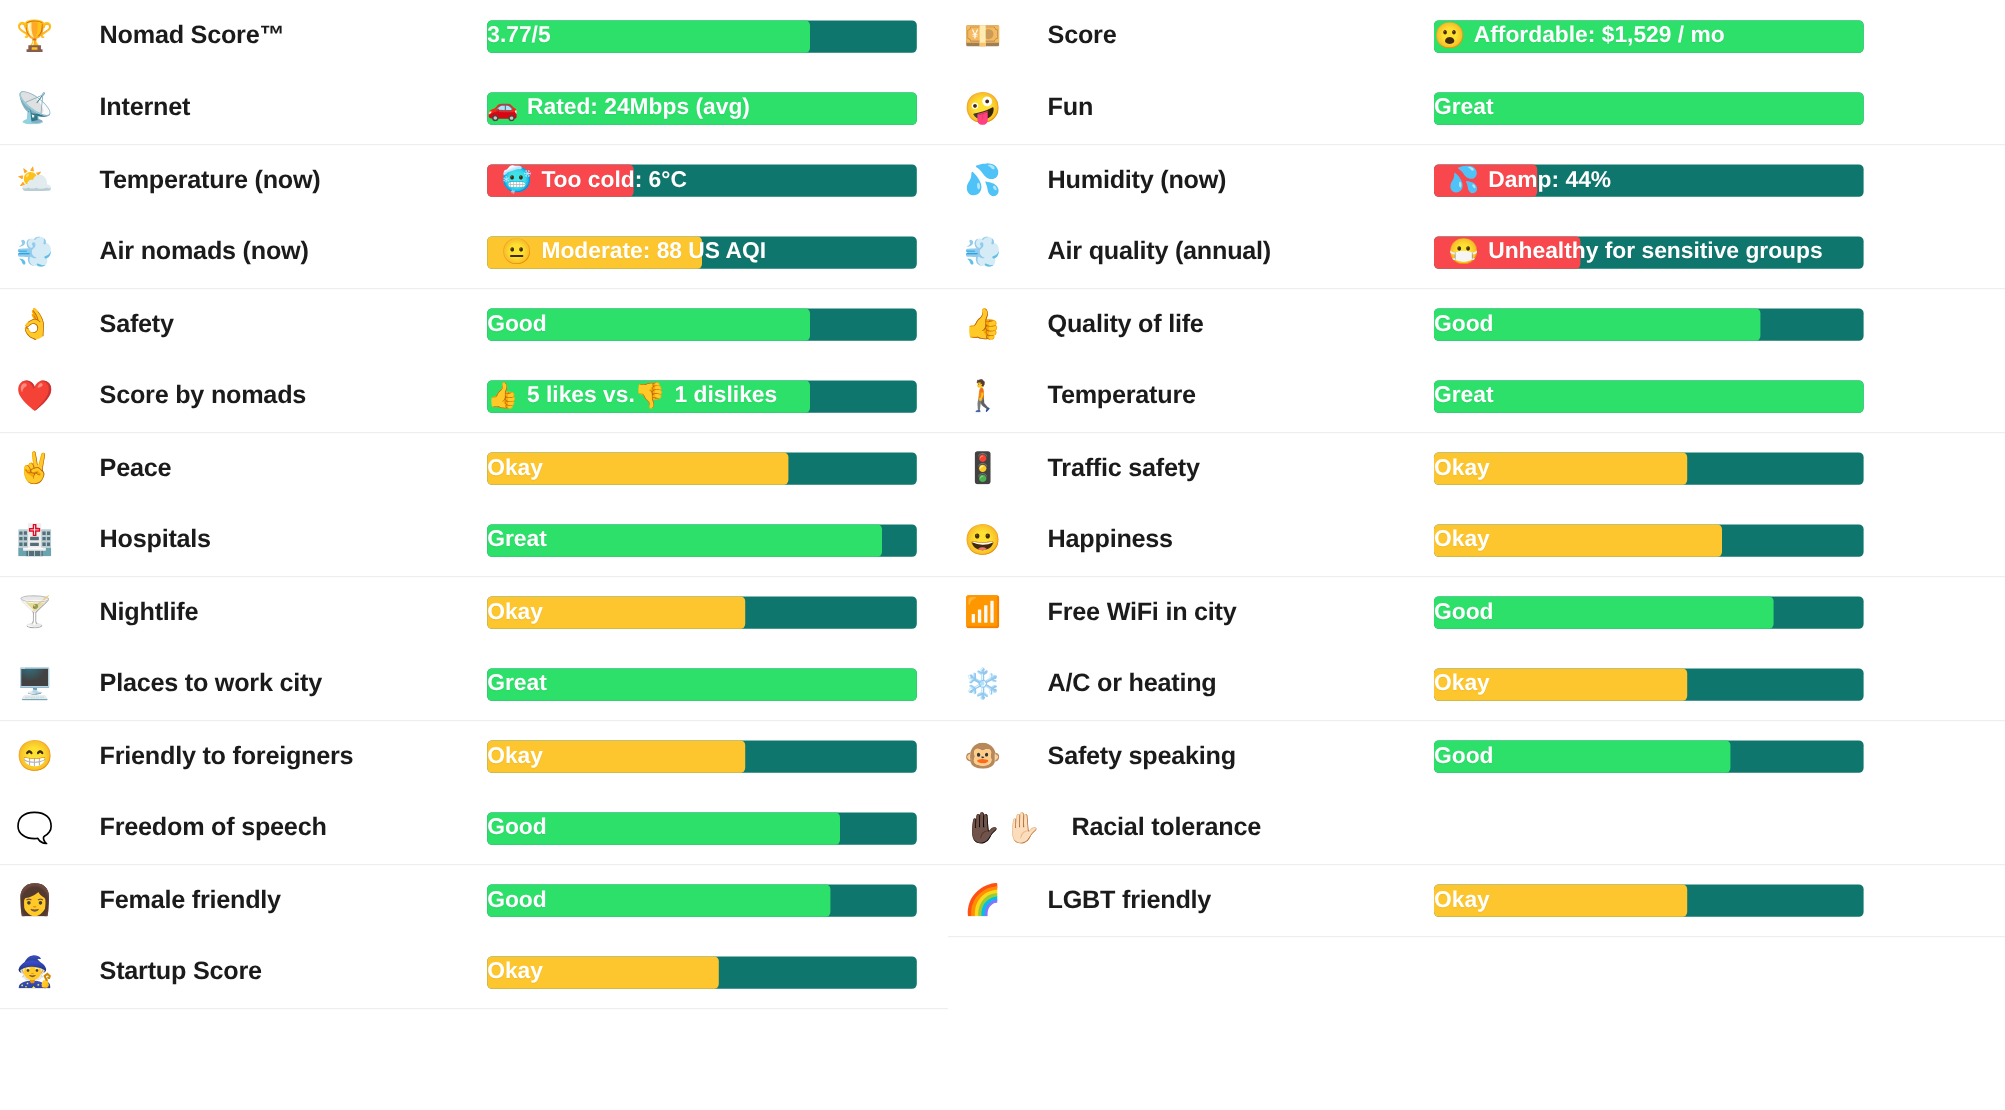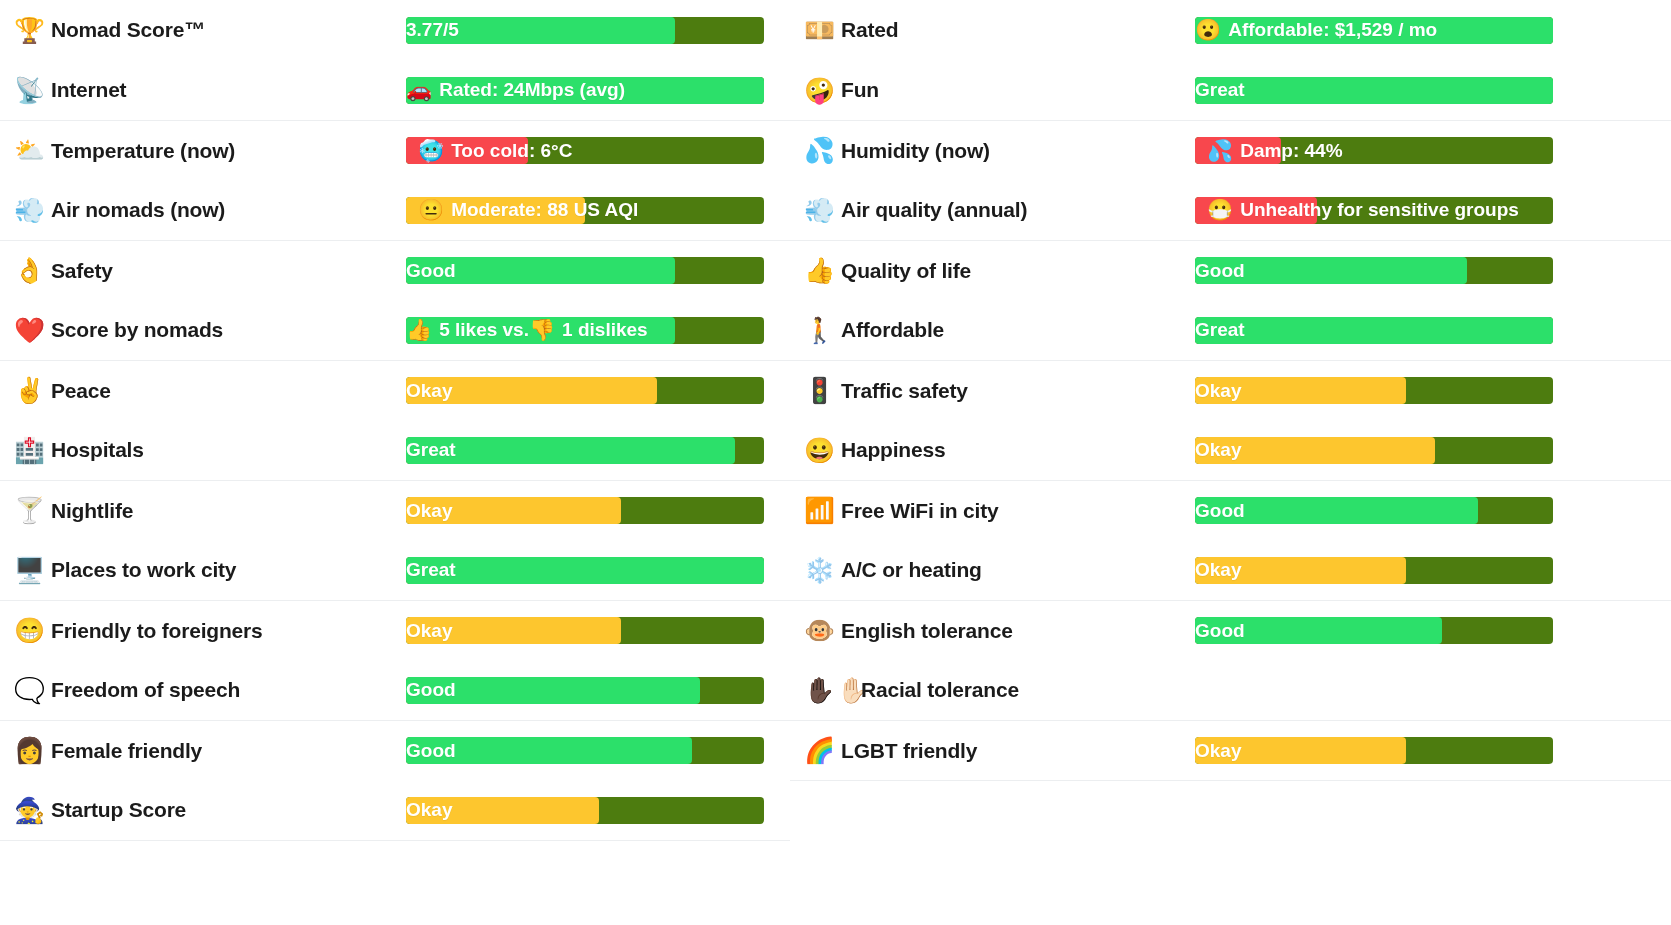--- a/index.html
+++ b/index.html
@@ -42,31 +42,32 @@
     text-align: center;
     flex: 0 0 auto;
   }
   .emoji.pair { width: 48px; letter-spacing: 2px; }
 
   .label-text {
     font-size: 21px;
     font-weight: bold;
     color: #1b1b1b;
     letter-spacing: -0.2px;
+    margin-left: 32px;
   }
 
   .bar-cell { flex: 0 0 auto; }
   .col-left  .bar-cell { width: 358px; }
   .col-right .bar-cell { width: 358px; }
 
   .track {
     position: relative;
     width: 100%;
     height: 27px;
-    background: #4d7c0f;
+    background: #0f766e;
     border-radius: 4px;
     overflow: visible;
   }
   .fill {
     position: absolute;
     left: 0; top: 0; bottom: 0;
     border-radius: 4px;
     z-index: 1;
   }
   .fill.green { background: #2ce06a; }
@@ -310,21 +311,21 @@
             </div>
           </div>
         </div>
       </div>
       <div class="bottom-rule"></div>
     </div>
   <div class="col col-right" id="col-right">
       <div class="row">
         <div class="label-cell">
           <span class="emoji">💴</span>
-          <span class="label-text">Rated</span>
+          <span class="label-text">Score</span>
         </div>
         <div class="bar-cell">
           <div class="track">
             <div class="fill green" style="width: 100%;"></div>
             <div class="val-centered">
               <span class="vemoji">😮</span>
               <span>Affordable: $1,529 / mo</span>
             </div>
           </div>
         </div>
@@ -383,21 +384,21 @@
             <div class="fill green" style="width: 76%;"></div>
             <div class="val-centered">
               <span>Good</span>
             </div>
           </div>
         </div>
       </div>
       <div class="row">
         <div class="label-cell">
           <span class="emoji">🚶</span>
-          <span class="label-text">Affordable</span>
+          <span class="label-text">Temperature</span>
         </div>
         <div class="bar-cell">
           <div class="track">
             <div class="fill green" style="width: 100%;"></div>
             <div class="val-centered">
               <span>Great</span>
             </div>
           </div>
         </div>
       </div>
@@ -453,21 +454,21 @@
             <div class="fill amber" style="width: 59%;"></div>
             <div class="val-centered">
               <span>Okay</span>
             </div>
           </div>
         </div>
       </div>
       <div class="row divider">
         <div class="label-cell">
           <span class="emoji">🐵</span>
-          <span class="label-text">English tolerance</span>
+          <span class="label-text">Safety speaking</span>
         </div>
         <div class="bar-cell">
           <div class="track">
             <div class="fill green" style="width: 69%;"></div>
             <div class="val-centered">
               <span>Good</span>
             </div>
           </div>
         </div>
       </div>

